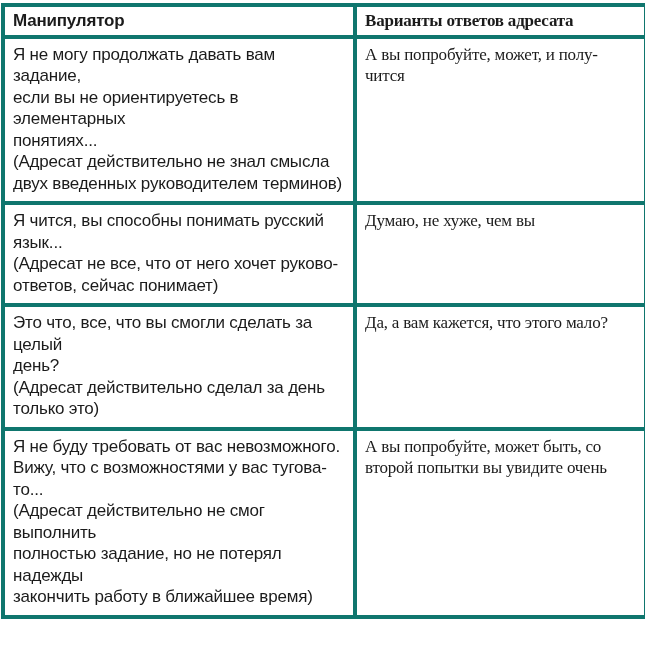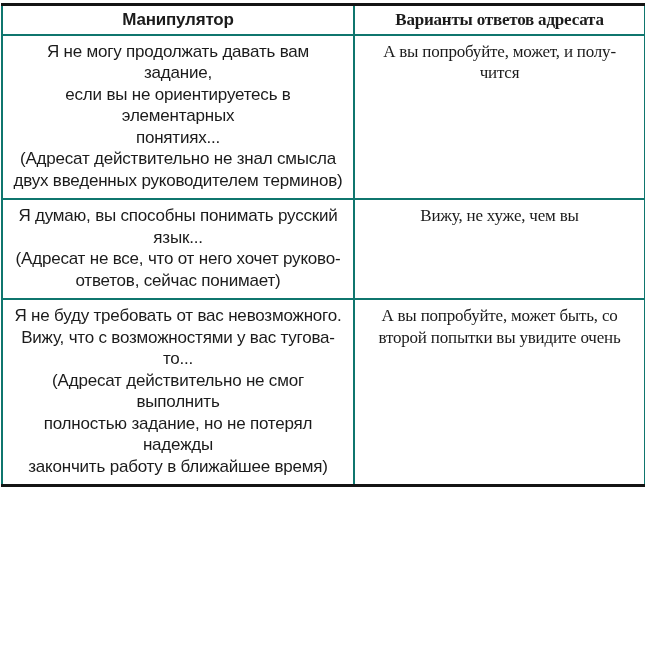--- a/index.html
+++ b/index.html
@@ -20,27 +20,27 @@
     border-collapse: collapse;
     table-layout: fixed;
     width: 643px;
     margin: 3px 1px 0 1px;
     border: 2px solid #141414;
     border-top-width: 3px;
     border-bottom-width: 3px;
   }
   table.manip-table th,
   table.manip-table td {
-    border: 2px solid #0f766e;
+    border: 4px solid #0f766e;
     vertical-align: top;
     box-sizing: border-box;
     font-size: 17px;
     line-height: 21.5px;
     letter-spacing: -0.2px;
-    text-align: center;
+    text-align: left;
   }
   table.manip-table th {
     font-weight: bold;
     padding: 3px 8px 3px 8px;
     height: 29px;
   }
   table.manip-table td {
     padding: 5px 8px 7px 8px;
   }
   td.resp-cell, th.resp-head {
@@ -80,27 +80,38 @@
           <p class="cell-par">(Адресат действительно не знал смысла
 двух введенных руководителем терминов)</p>
         </td>
         <td class="resp-cell">
           <p class="cell-par">А вы попробуйте, может, и полу-
 чится</p>
         </td>
       </tr>
       <tr>
         <td class="manip-cell">
-          <p class="cell-par">Я думаю, вы способны понимать русский
+          <p class="cell-par">Я чится, вы способны понимать русский
 язык...</p>
           <p class="cell-par">(Адресат не все, что от него хочет руково-
 ответов, сейчас понимает)</p>
         </td>
         <td class="resp-cell">
-          <p class="cell-par">Вижу, не хуже, чем вы</p>
+          <p class="cell-par">Думаю, не хуже, чем вы</p>
+        </td>
+      </tr>
+      <tr>
+        <td class="manip-cell">
+          <p class="cell-par">Это что, все, что вы смогли сделать за целый
+день?</p>
+          <p class="cell-par">(Адресат действительно сделал за день
+только это)</p>
+        </td>
+        <td class="resp-cell">
+          <p class="cell-par">Да, а вам кажется, что этого мало?</p>
         </td>
       </tr>
       <tr>
         <td class="manip-cell">
           <p class="cell-par">Я не буду требовать от вас невозможного.
 Вижу, что с возможностями у вас тугова-
 то...</p>
           <p class="cell-par">(Адресат действительно не смог выполнить
 полностью задание, но не потерял надежды
 закончить работу в ближайшее время)</p>

